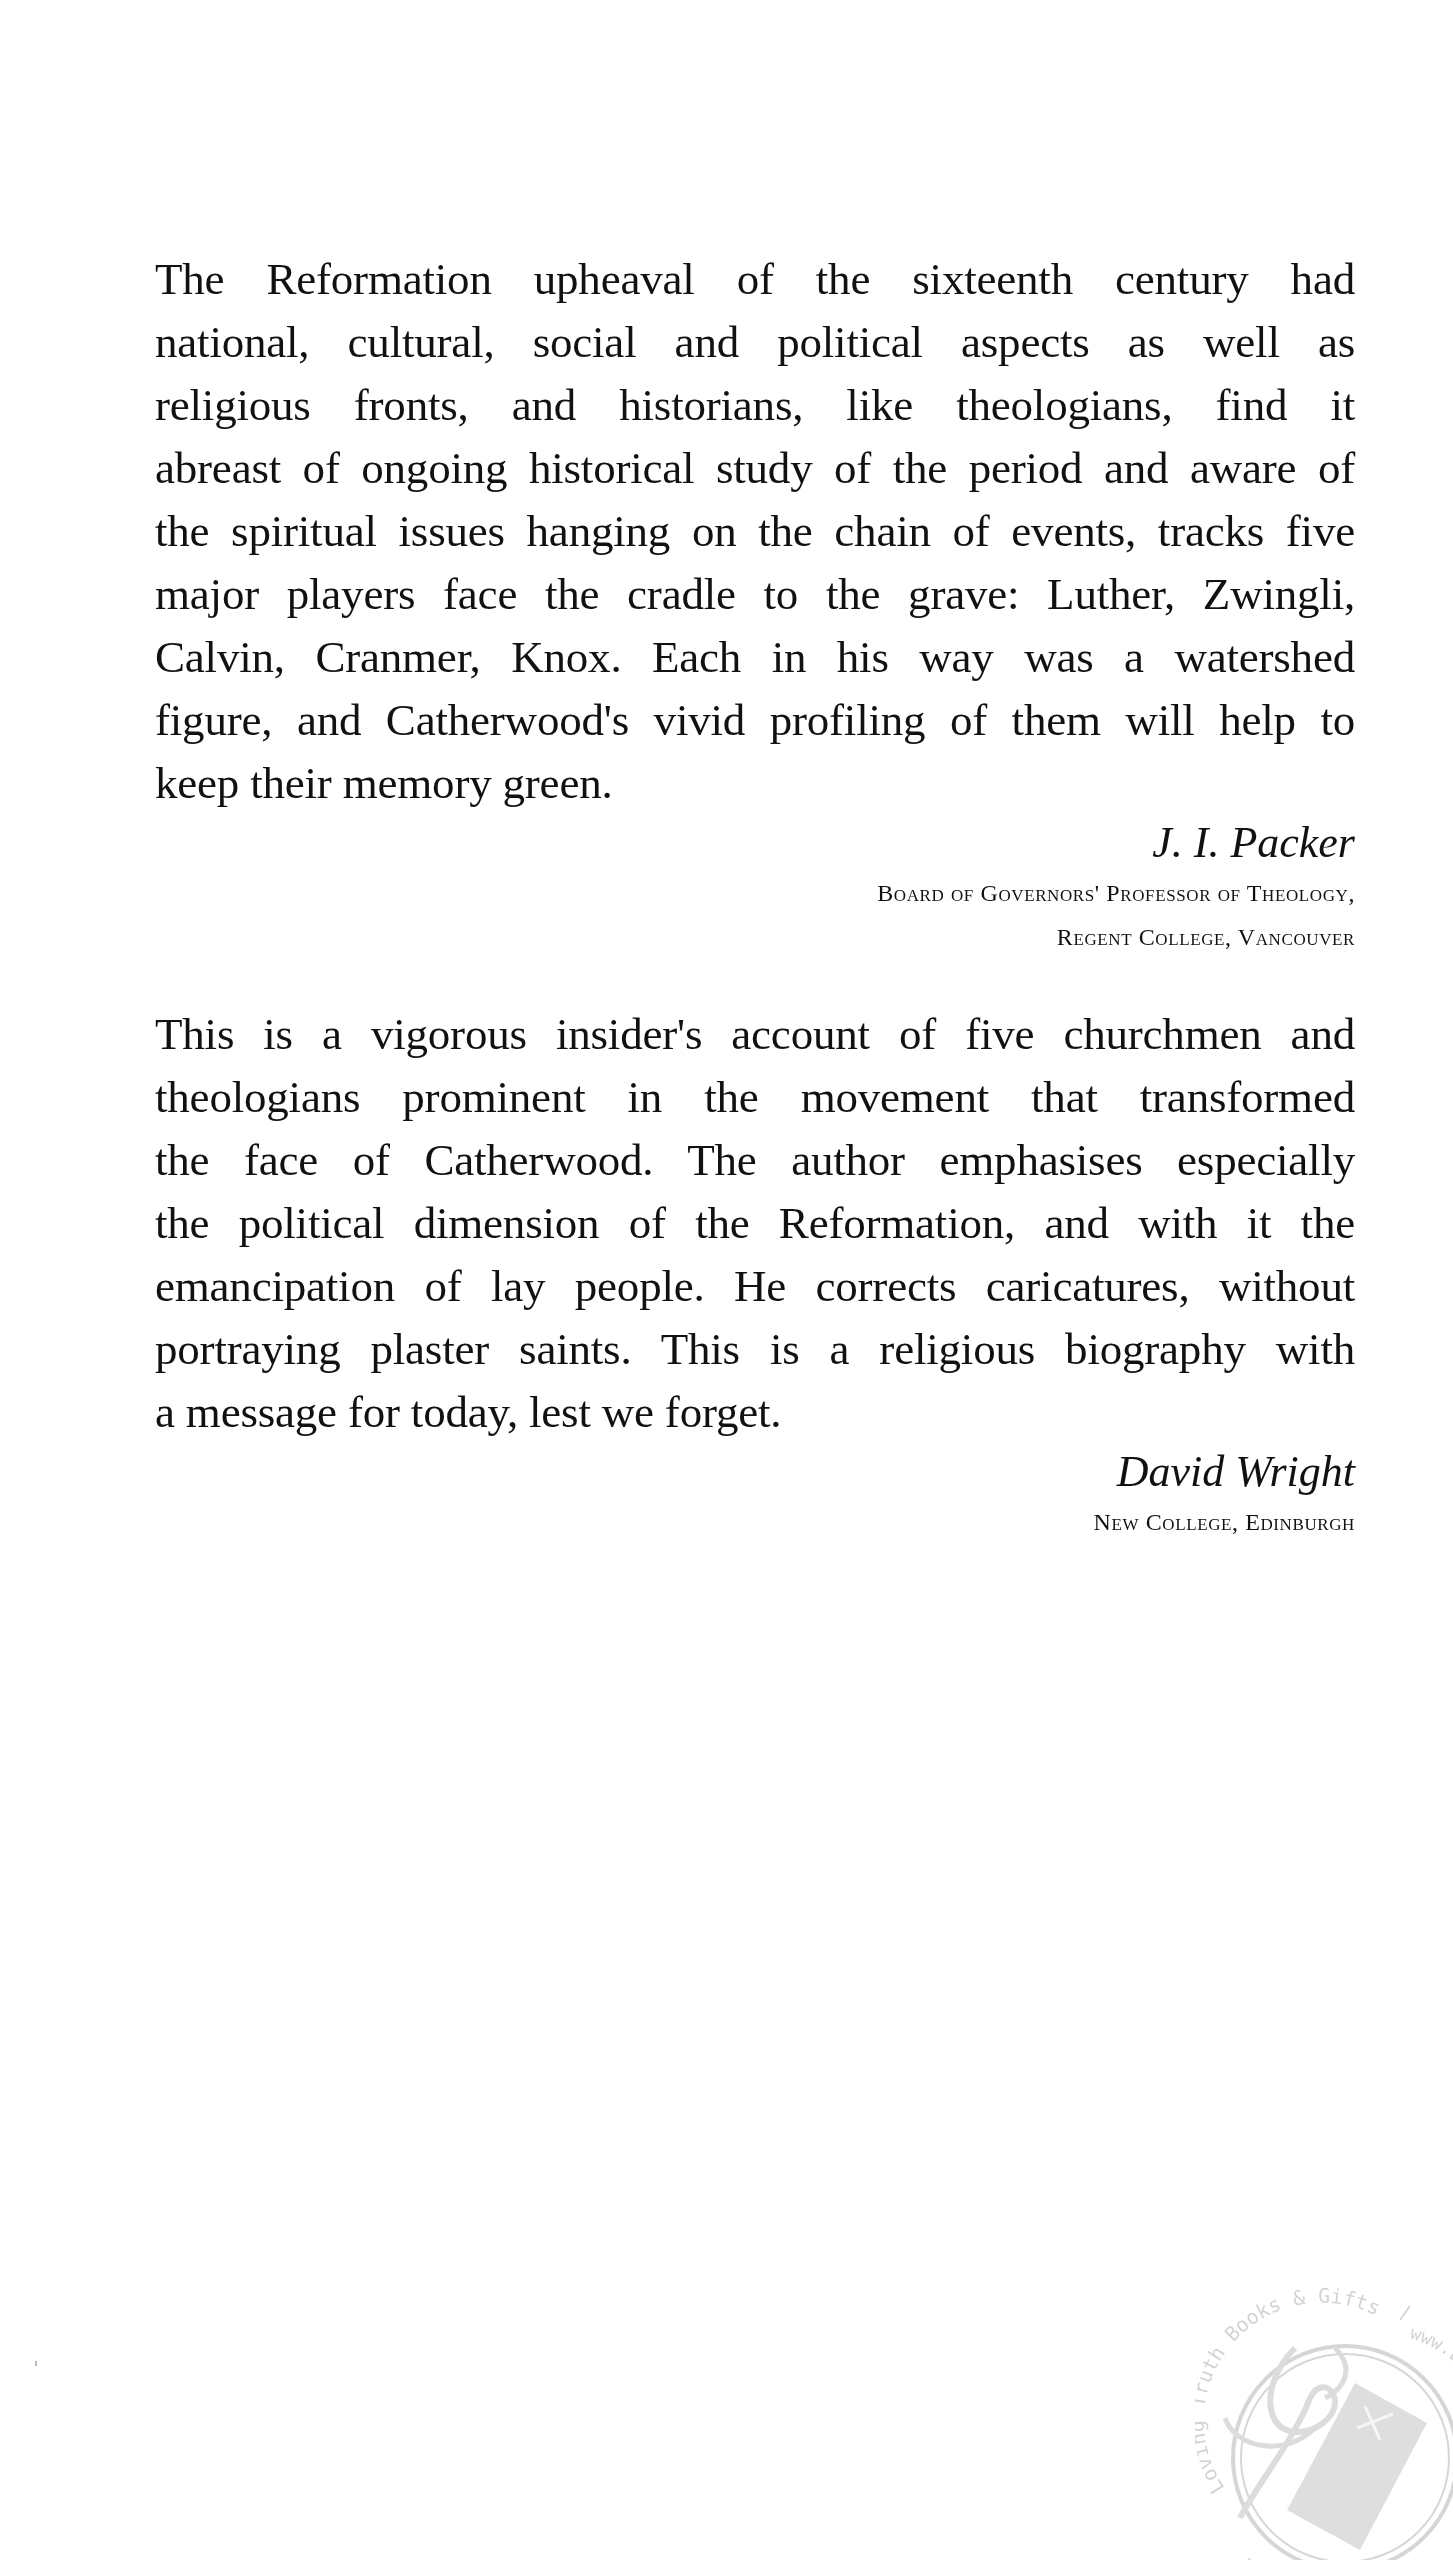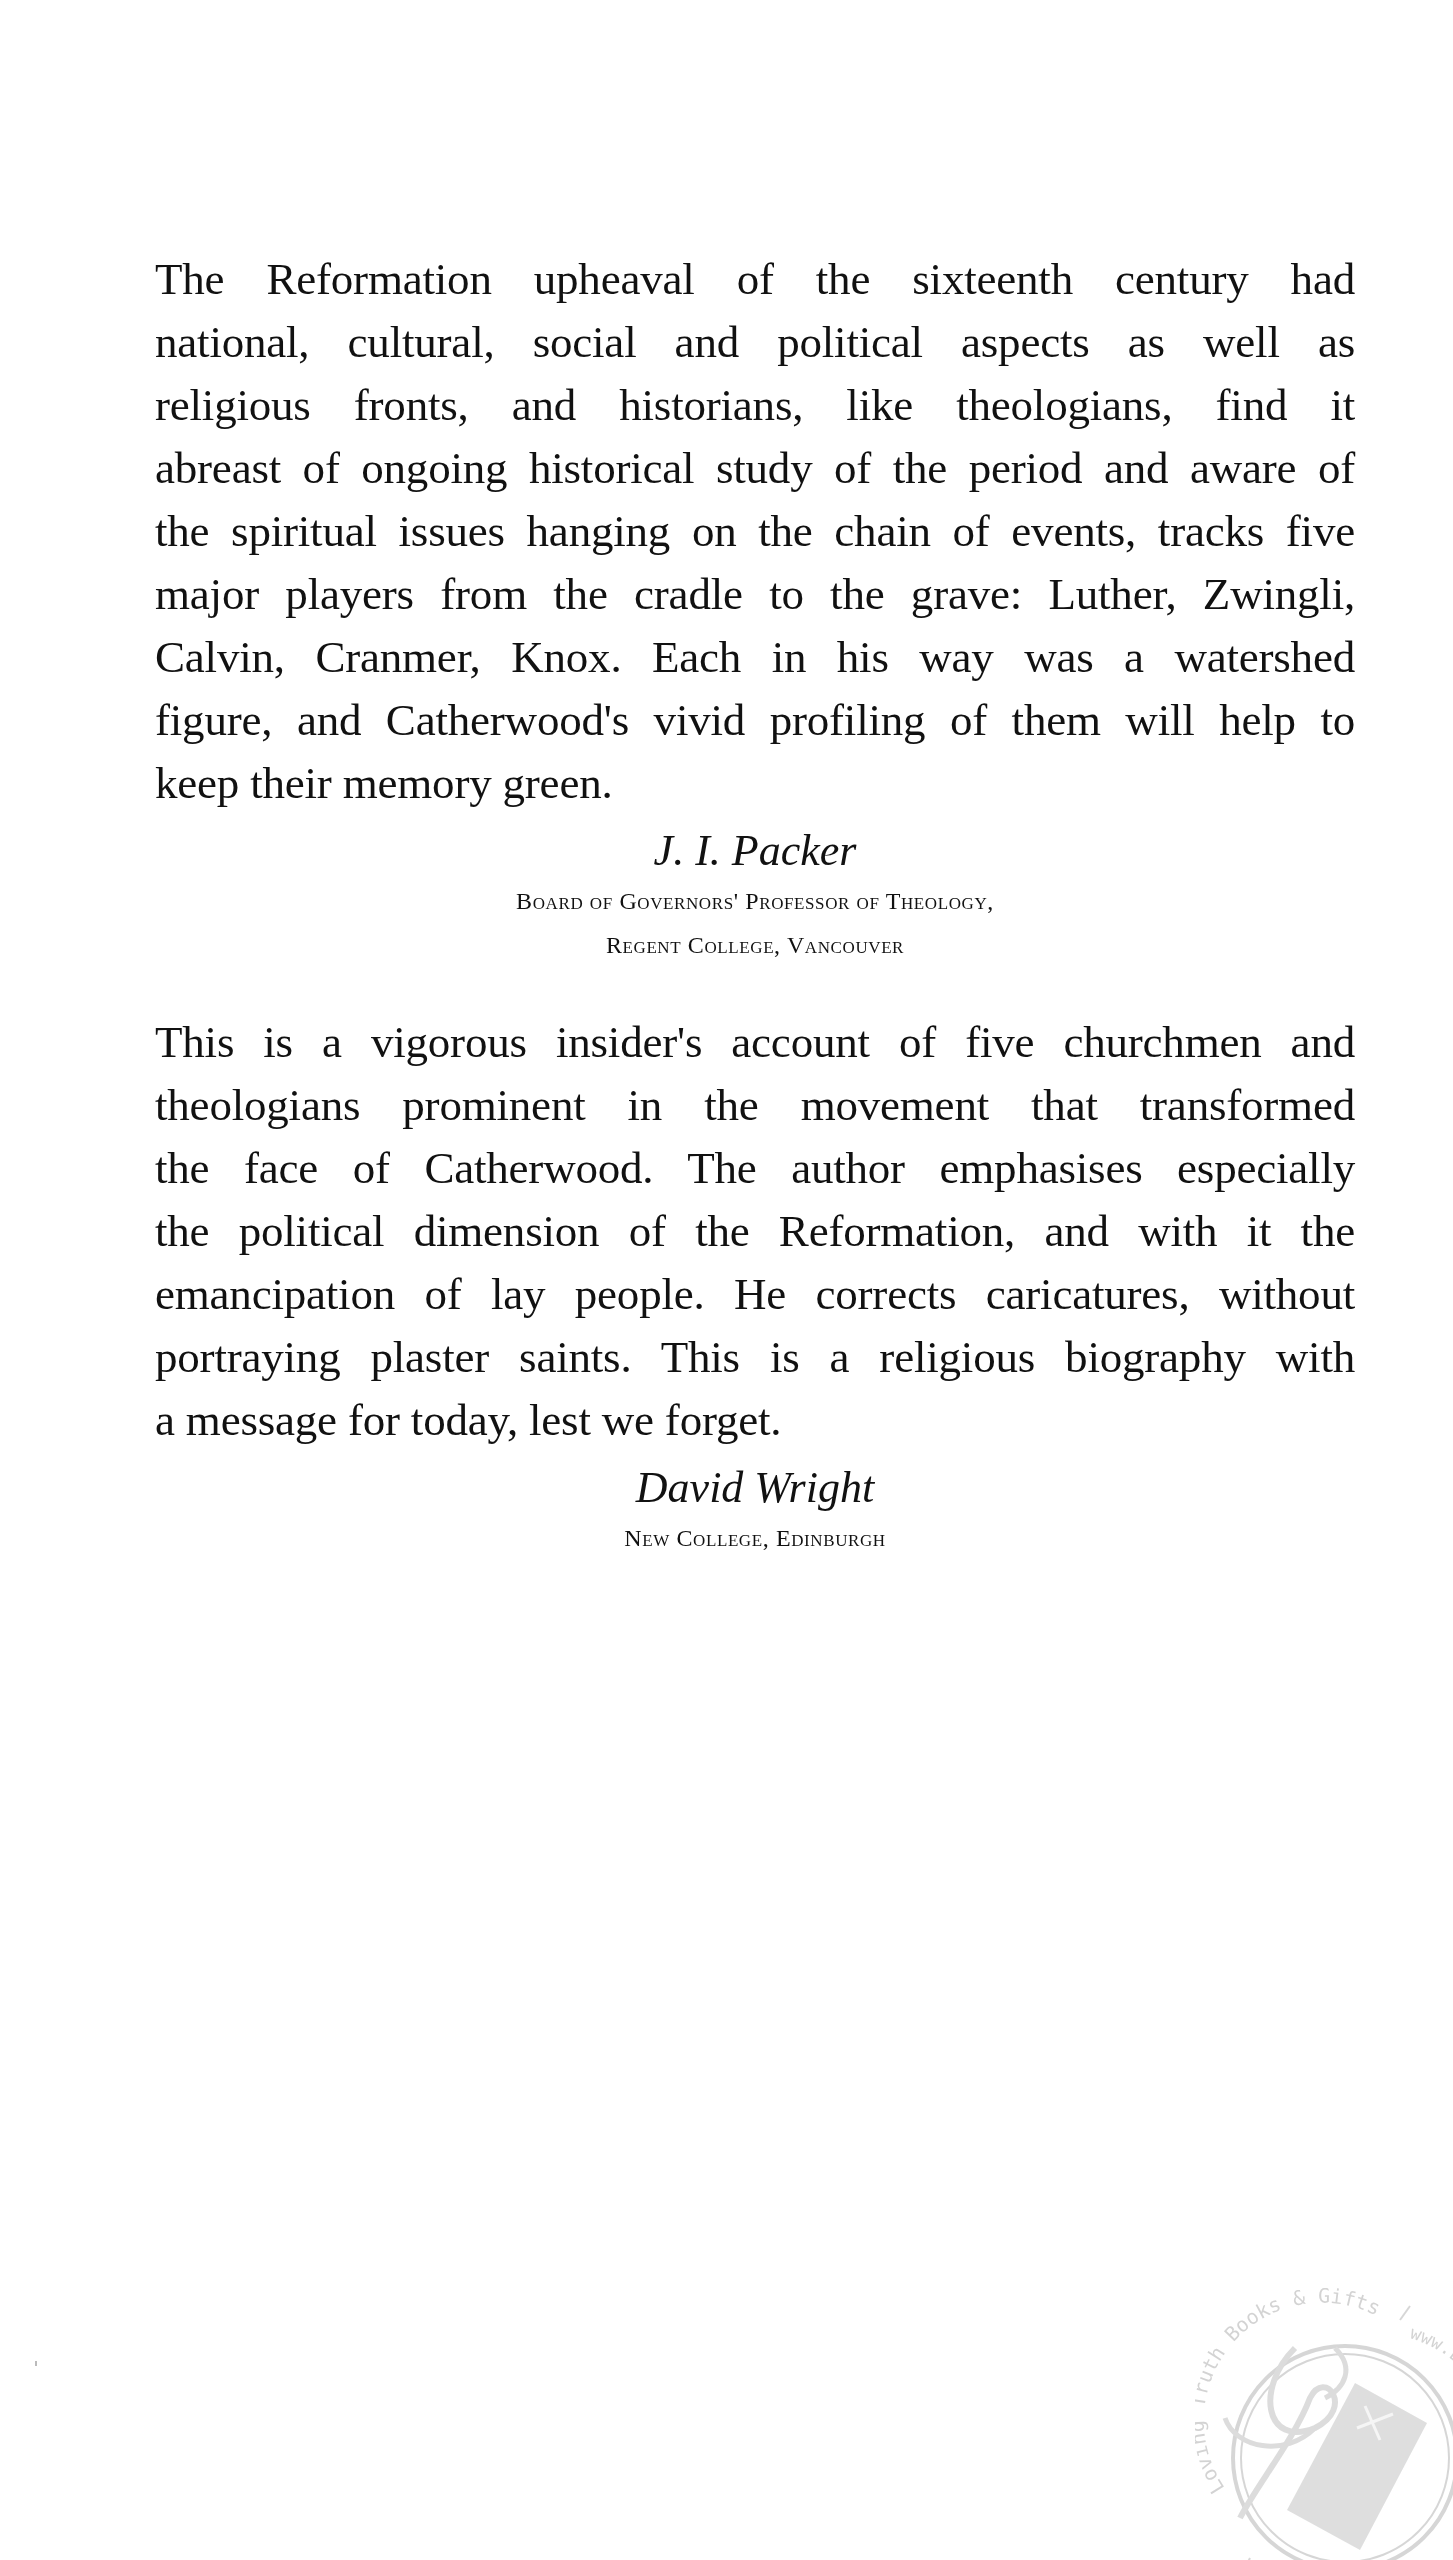--- a/index.html
+++ b/index.html
@@ -39,22 +39,21 @@
     .para .line {
       display: block;
       text-align: justify;
       text-align-last: justify;
       white-space: nowrap;
     }
     .para .line.last {
       text-align-last: left;
     }
     .attribution {
-      text-align: center;
-      margin-top: 8px;
+      text-align: right;
     }
     .attr-name {
       display: block;
       font-style: italic;
       font-size: 44px;
       line-height: 56px;
     }
     .attr-role {
       display: block;
       font-variant: small-caps;
@@ -89,21 +88,21 @@
 
   <div class="column">
 
     <div class="quote-block">
       <p class="para">
         <span class="line">The Reformation upheaval of the sixteenth century had</span>
         <span class="line">national, cultural, social and political aspects as well as</span>
         <span class="line">religious fronts, and historians, like theologians, find it</span>
         <span class="line">abreast of ongoing historical study of the period and aware of</span>
         <span class="line">the spiritual issues hanging on the chain of events, tracks five</span>
-        <span class="line">major players from the cradle to the grave: Luther, Zwingli,</span>
+        <span class="line">major players face the cradle to the grave: Luther, Zwingli,</span>
         <span class="line">Calvin, Cranmer, Knox. Each in his way was a watershed</span>
         <span class="line">figure, and Catherwood's vivid profiling of them will help to</span>
         <span class="line last">keep their memory green.</span>
       </p>
       <div class="attribution">
         <span class="attr-name">J. I. Packer</span>
         <span class="attr-role">Board of Governors' Professor of Theology,</span>
         <span class="attr-role">Regent College, Vancouver</span>
       </div>
     </div>

